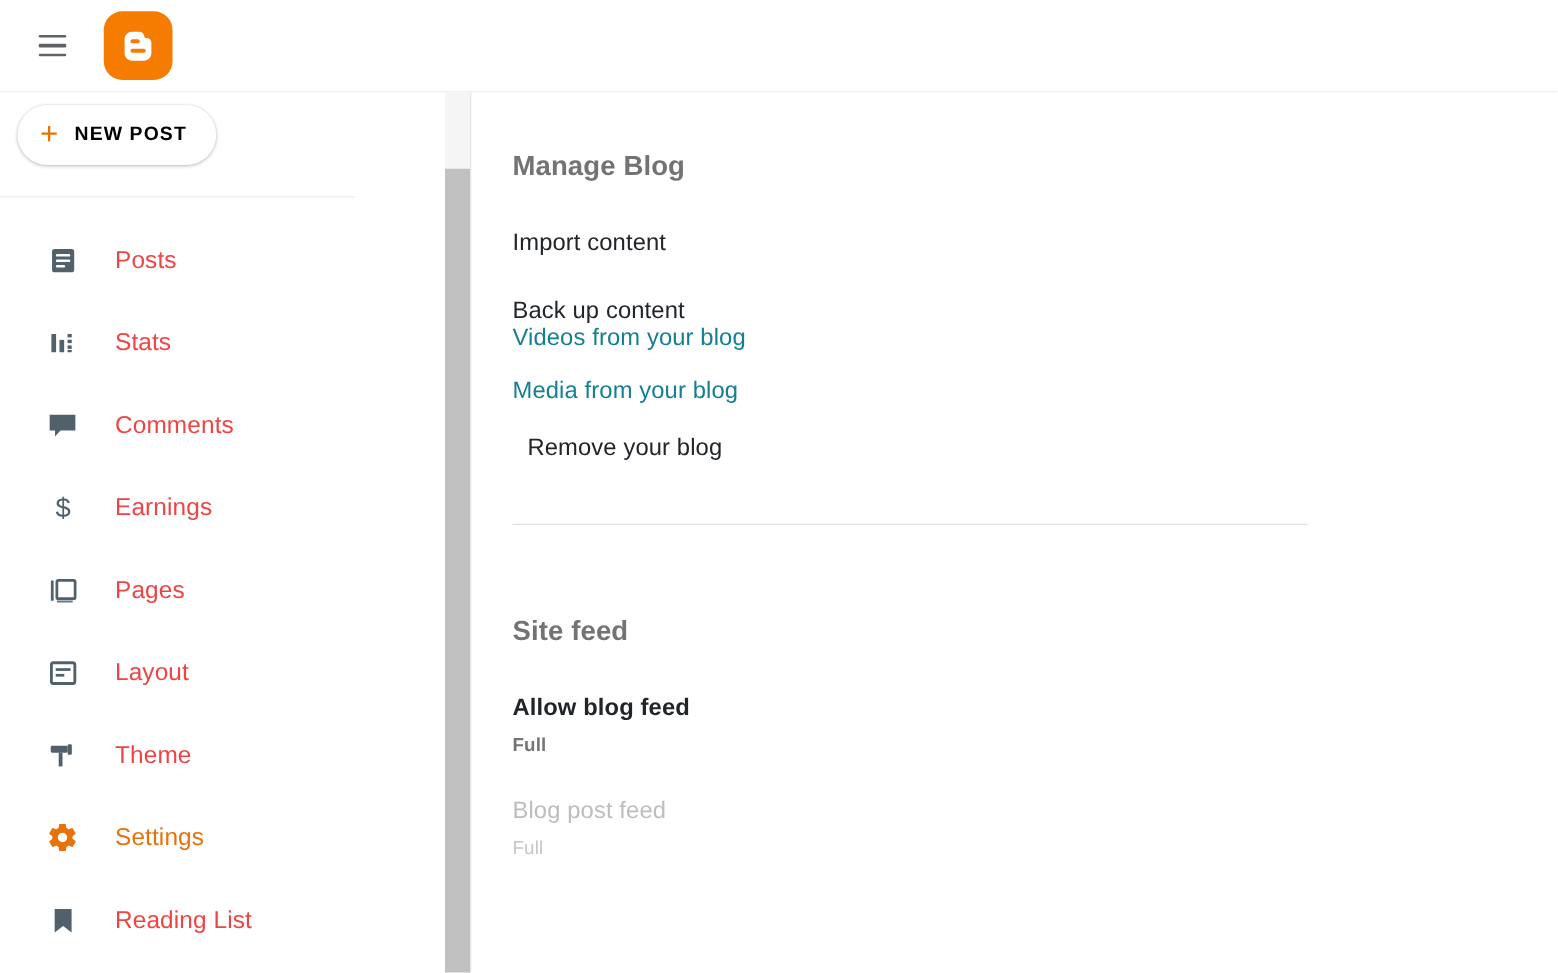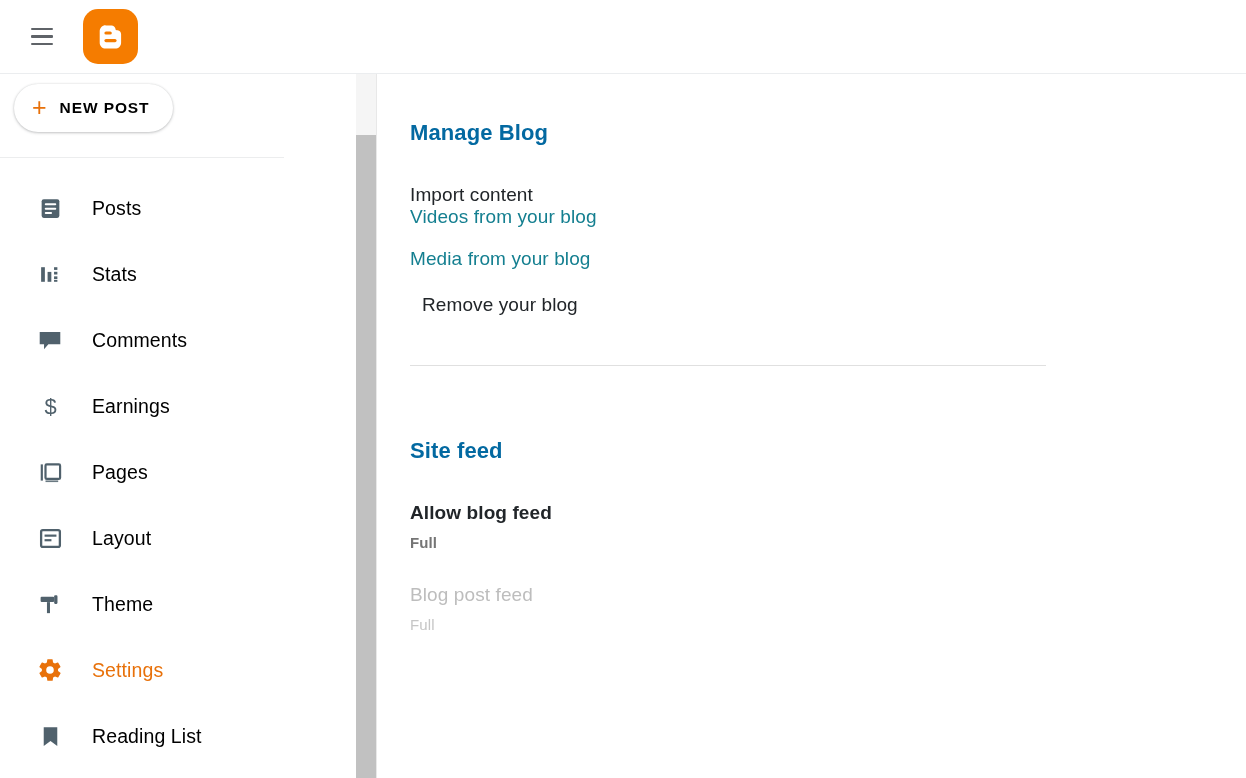--- a/index.html
+++ b/index.html
@@ -110,21 +110,21 @@
     width: 28px;
     height: 28px;
     display: flex;
     align-items: center;
     justify-content: center;
     flex: 0 0 28px;
   }
   .navitem .nav-label {
     margin-left: 28px;
     font-size: 19.5px;
-    color: #000000;
+    color: #ef4444;
     letter-spacing: .1px;
   }
   .navitem.active .nav-label { color: #E8710A; }
 
   
   .scroll-track {
     position: absolute;
     top: 74px;
     left: 356px;
     width: 21px;
@@ -148,21 +148,21 @@
     top: 74px;
     left: 378px;
     width: 868px;
     height: 704px;
     background: #ffffff;
     overflow: hidden;
   }
   .section-title {
     font-size: 22px;
     font-weight: bold;
-    color: #0369a1;
+    color: #737373;
     letter-spacing: .1px;
     margin-left: 32px;
   }
   .row {
     margin-left: 32px;
     cursor: pointer;
   }
   .row-label {
     font-size: 19px;
     color: #212529;
@@ -319,20 +319,23 @@
 </div>
 
 <div class="main">
 
   <div class="section-title" style="margin-top:46px;">Manage Blog</div>
 
   <div class="row" style="margin-top:38px;">
     <div class="row-label">Import content</div>
   </div>
 
+  <div class="row" style="margin-top:32px;">
+    <div class="row-label">Back up content</div>
+  </div>
 
   <div class="row" style="">
     <div class="row-label link">Videos from your blog</div>
   </div>
 
   <div class="row" style="margin-top:20px;">
     <div class="row-label link">Media from your blog</div>
   </div>
 
   <div class="row" style="margin-top:24px;margin-left:44px;">

